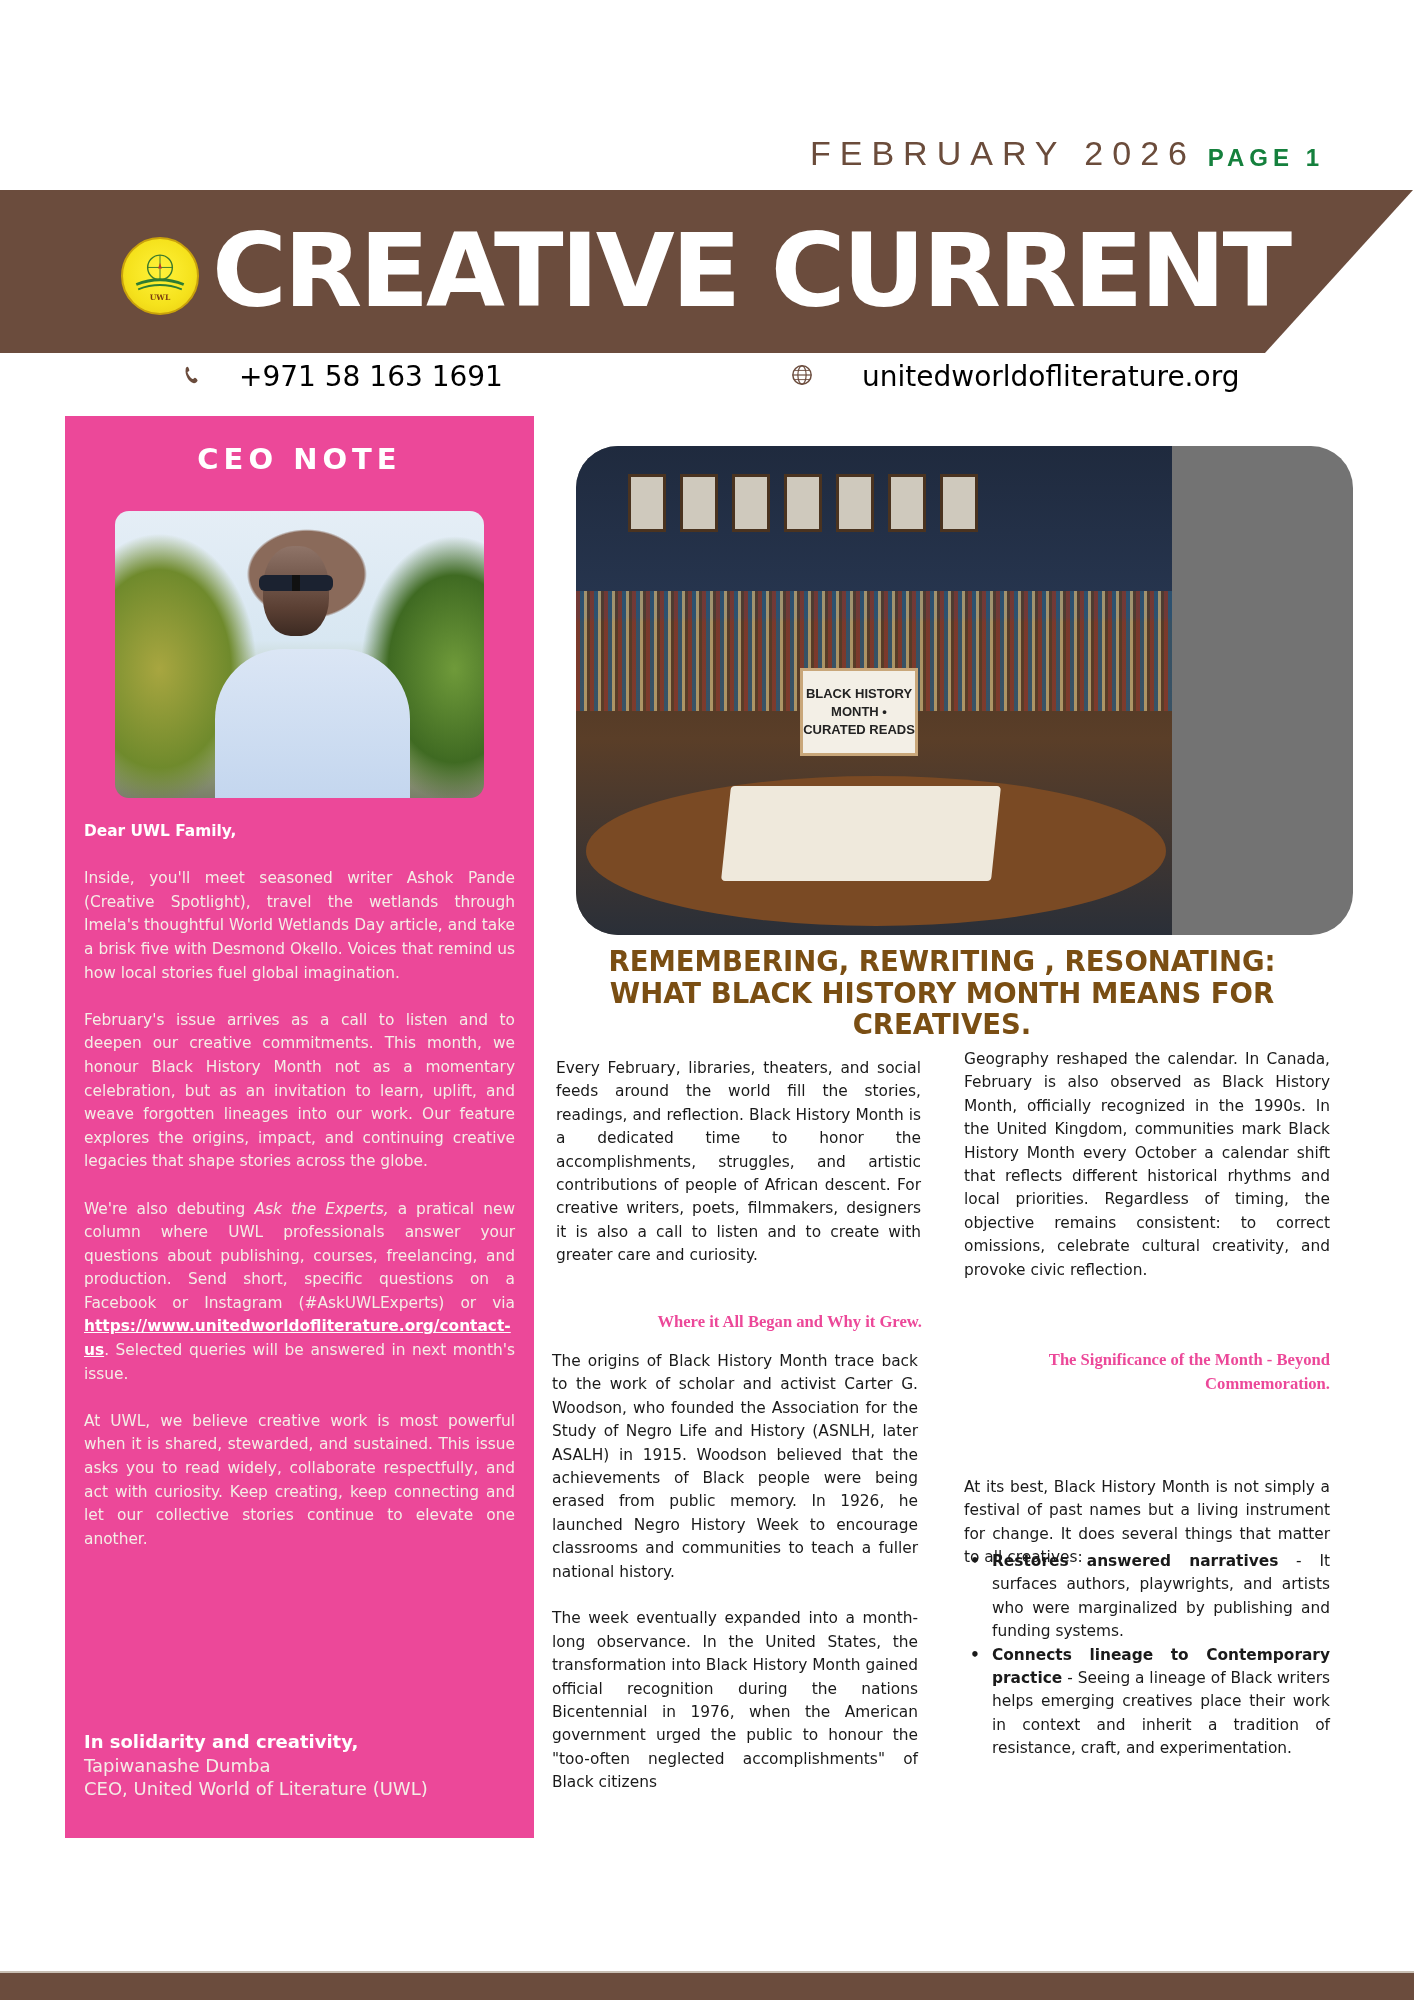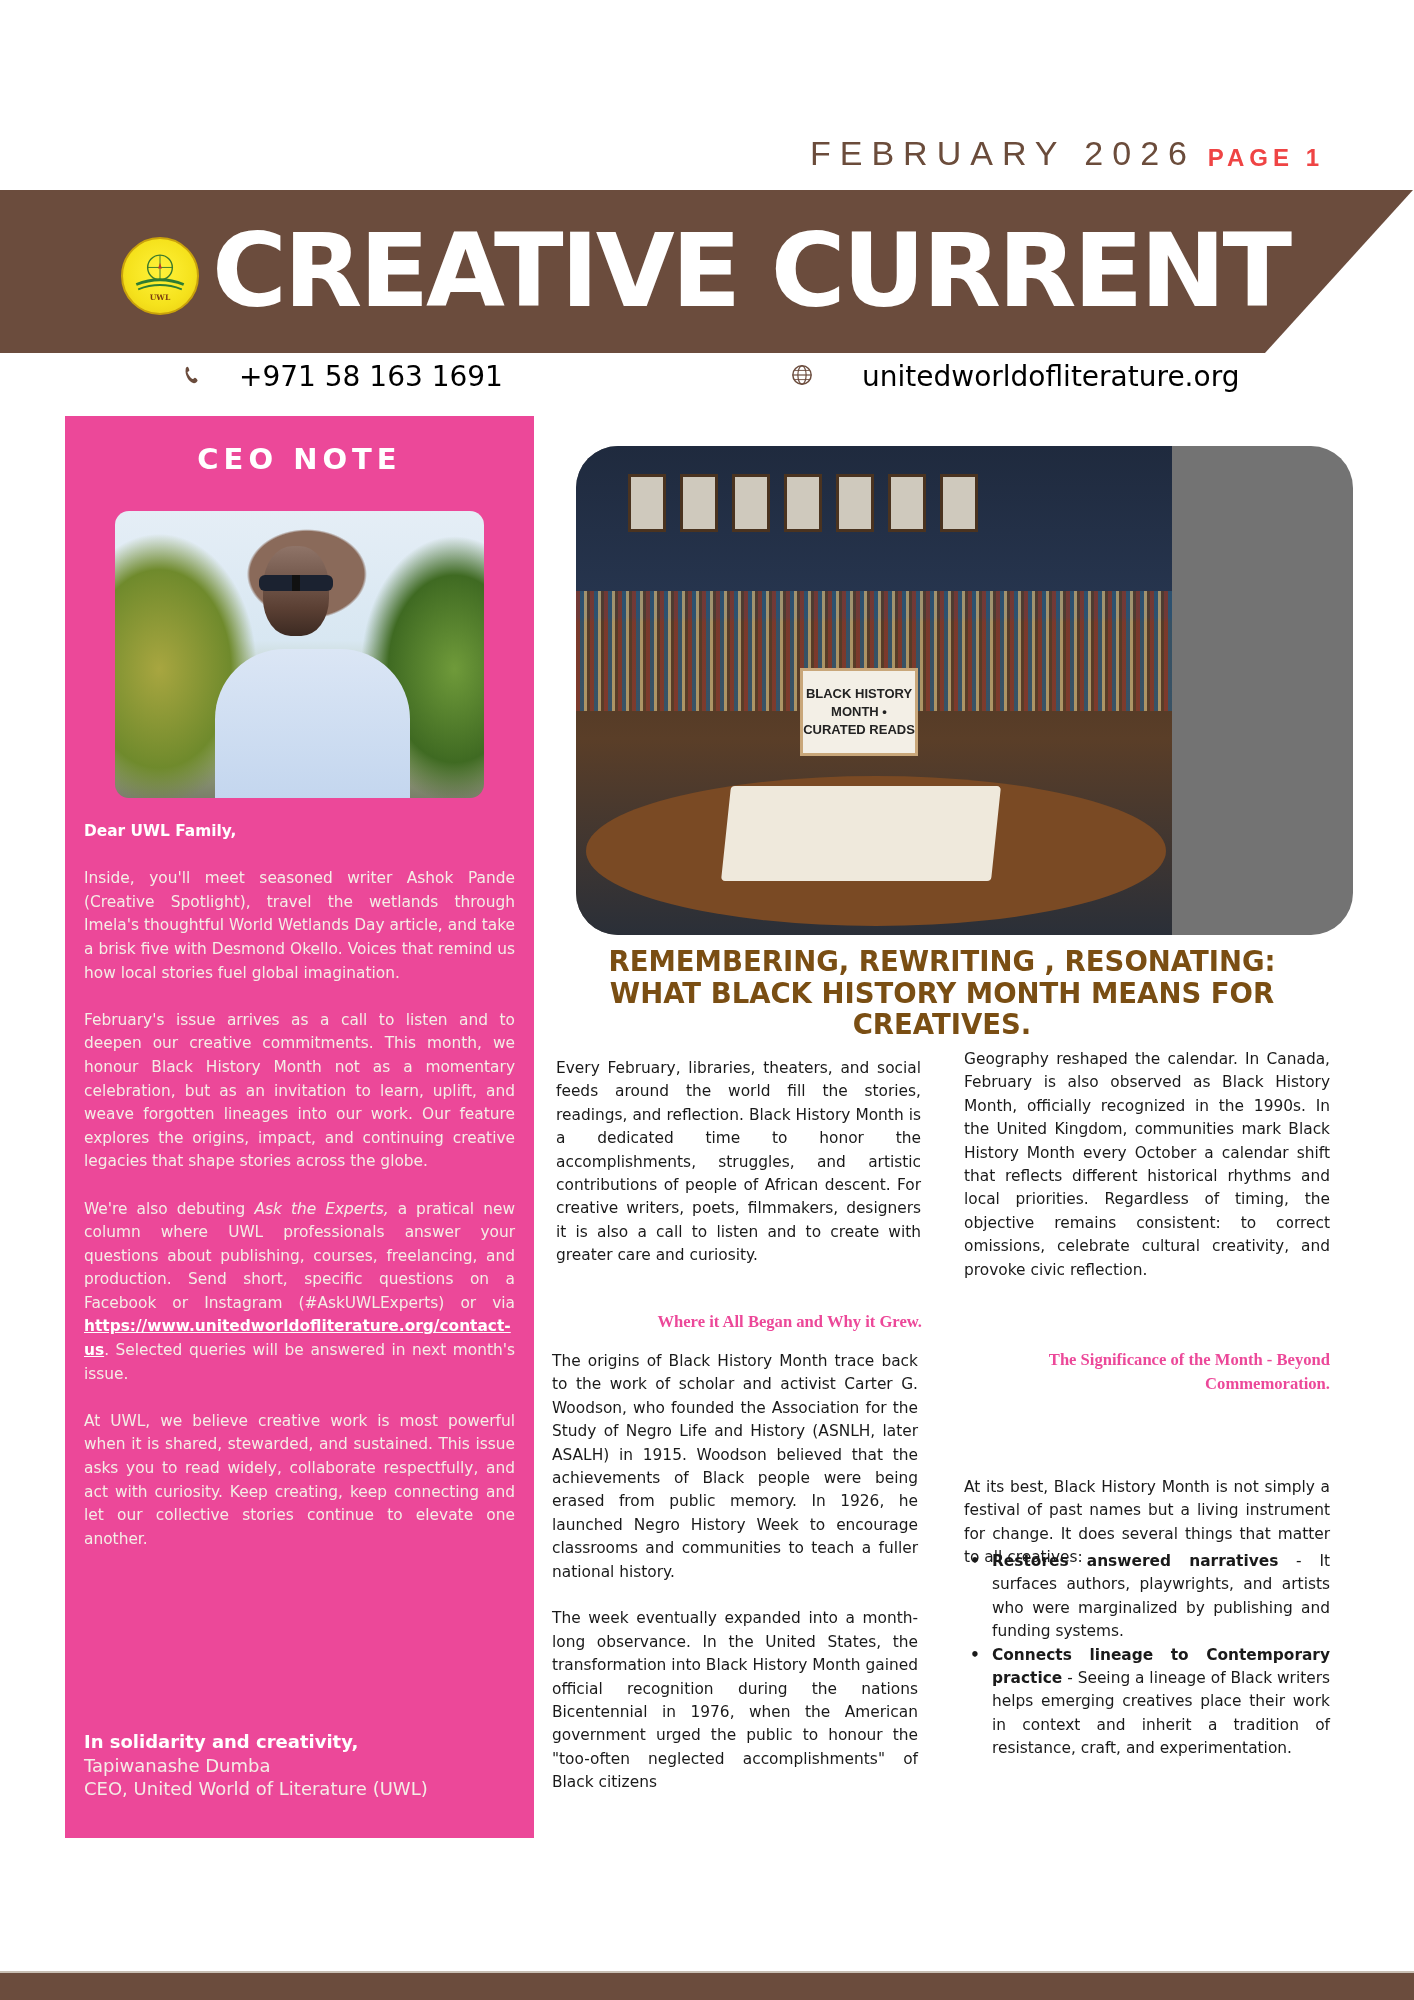--- a/index.html
+++ b/index.html
@@ -7,21 +7,21 @@
   body { position: relative; font-family: "DejaVu Sans", sans-serif; color: #1a1a1a; }
 
   .date-line {
     position: absolute; left: 0; top: 134px; width: 1196px; text-align: right;
     font-family: "Liberation Sans", sans-serif; font-size: 34px; letter-spacing: 9px;
     color: #6b4c3b; font-weight: normal; padding-left: 32px;
   }
   .page-num {
     position: absolute; right: 90px; top: 144px;
     font-family: "Liberation Sans", sans-serif; font-size: 24px; letter-spacing: 5px;
-    color: #ef4444; font-weight: bold;
+    color: #15803d; font-weight: bold;
   }
 
   .banner {
     position: absolute; left: 0; top: 190px; width: 1414px; height: 163px;
     background: #6b4c3d;
     clip-path: polygon(0 0, 1413px 0, 1265px 163px, 0 163px);
   }
   .logo {
     position: absolute; left: 121px; top: 237px; width: 78px; height: 78px;
     border-radius: 50%; background: radial-gradient(circle at 50% 45%, #fff23a 0%, #f5e21c 60%, #e8c812 100%);

